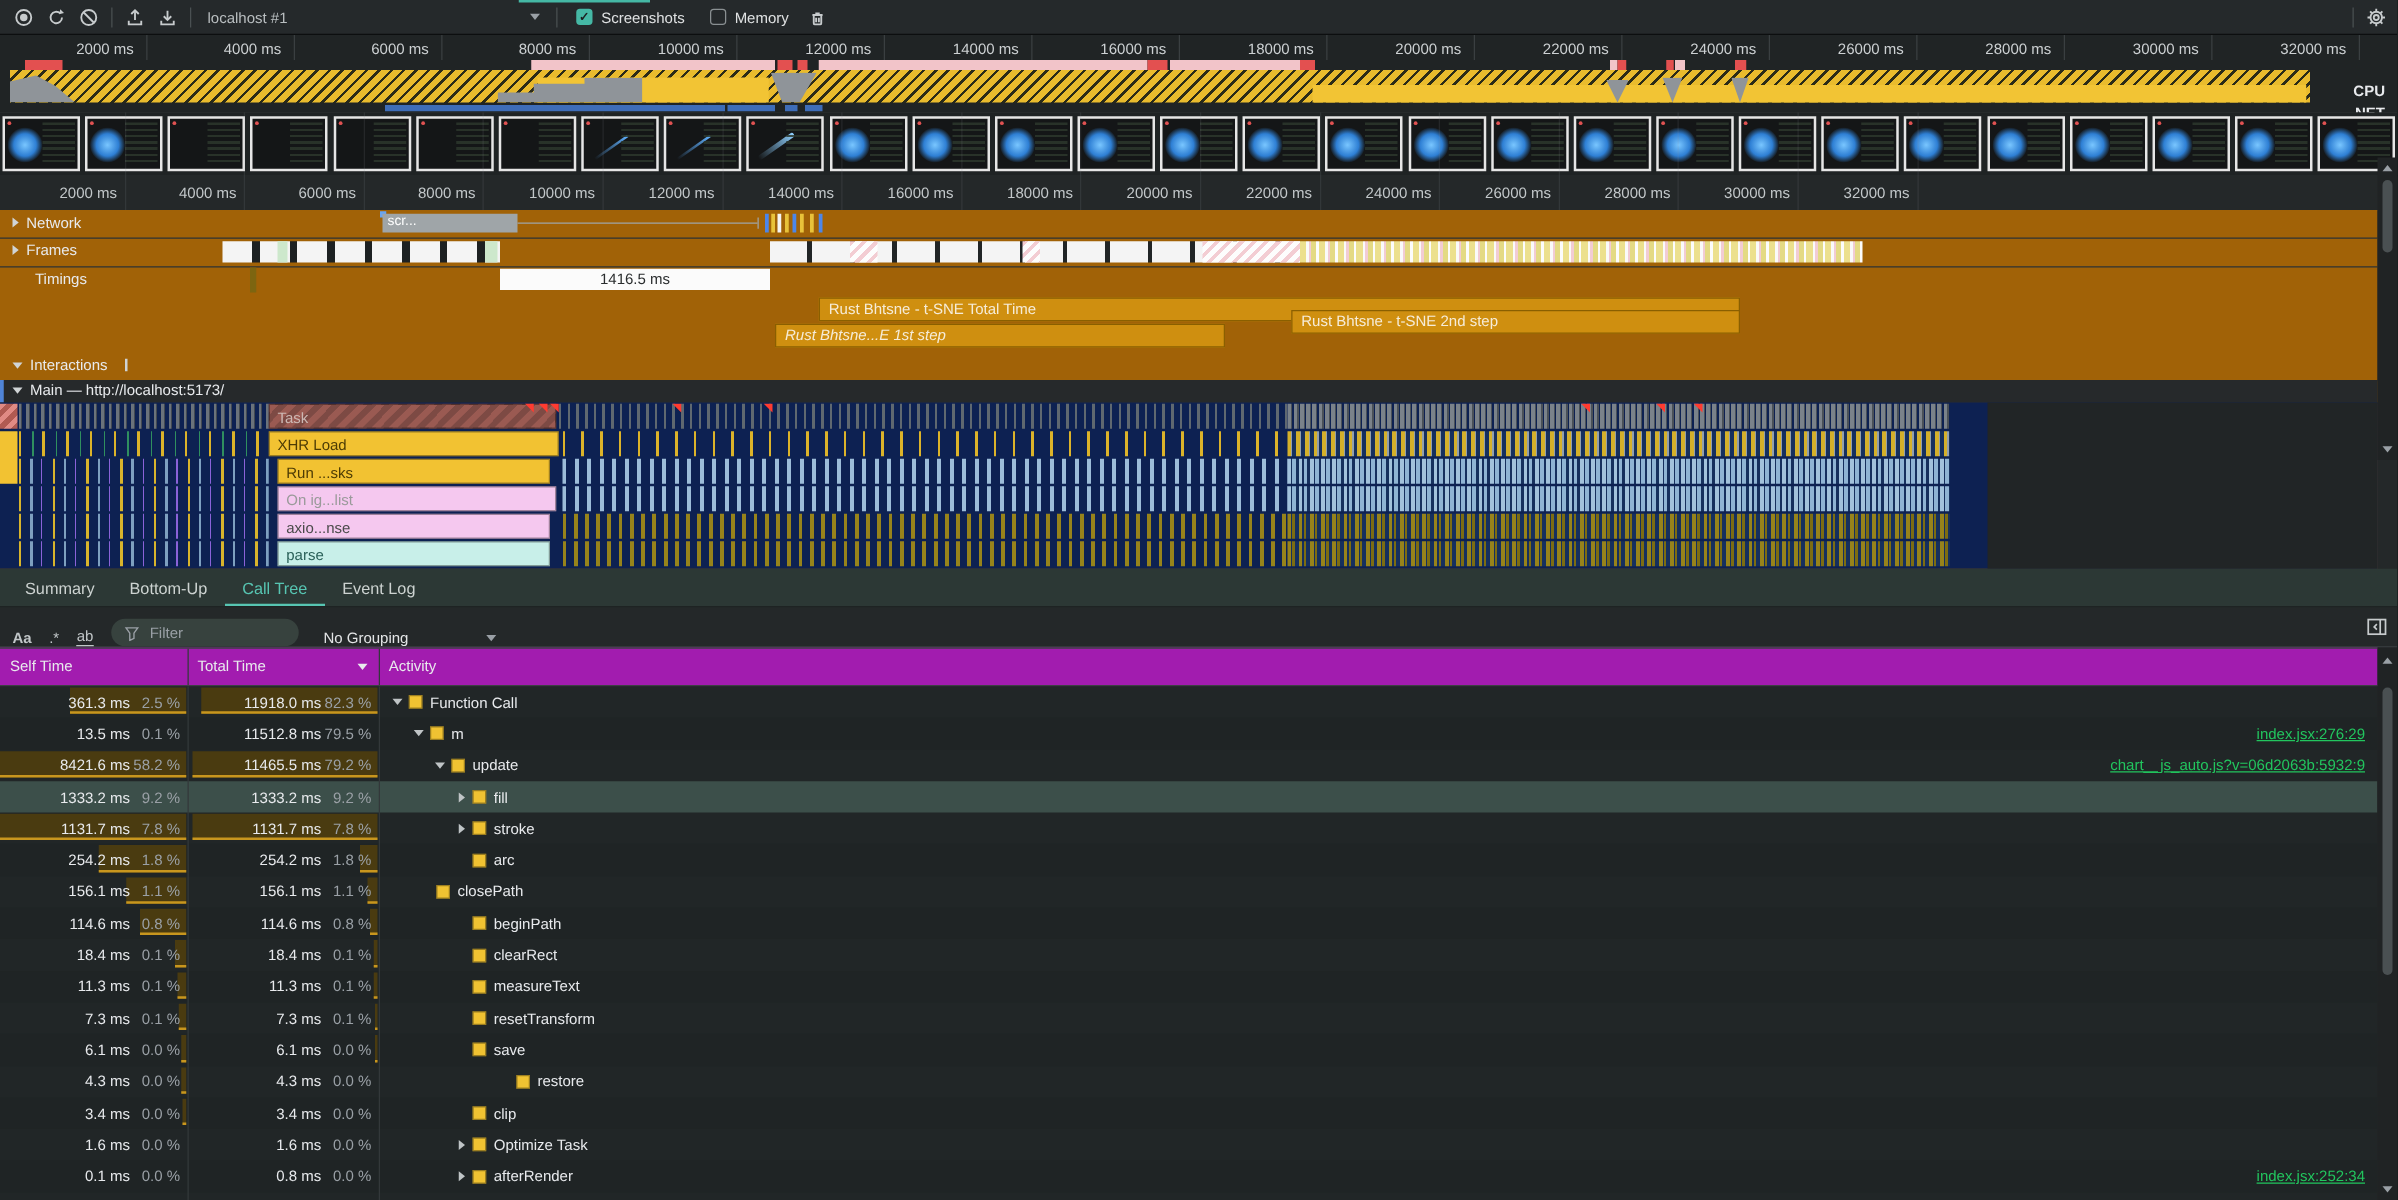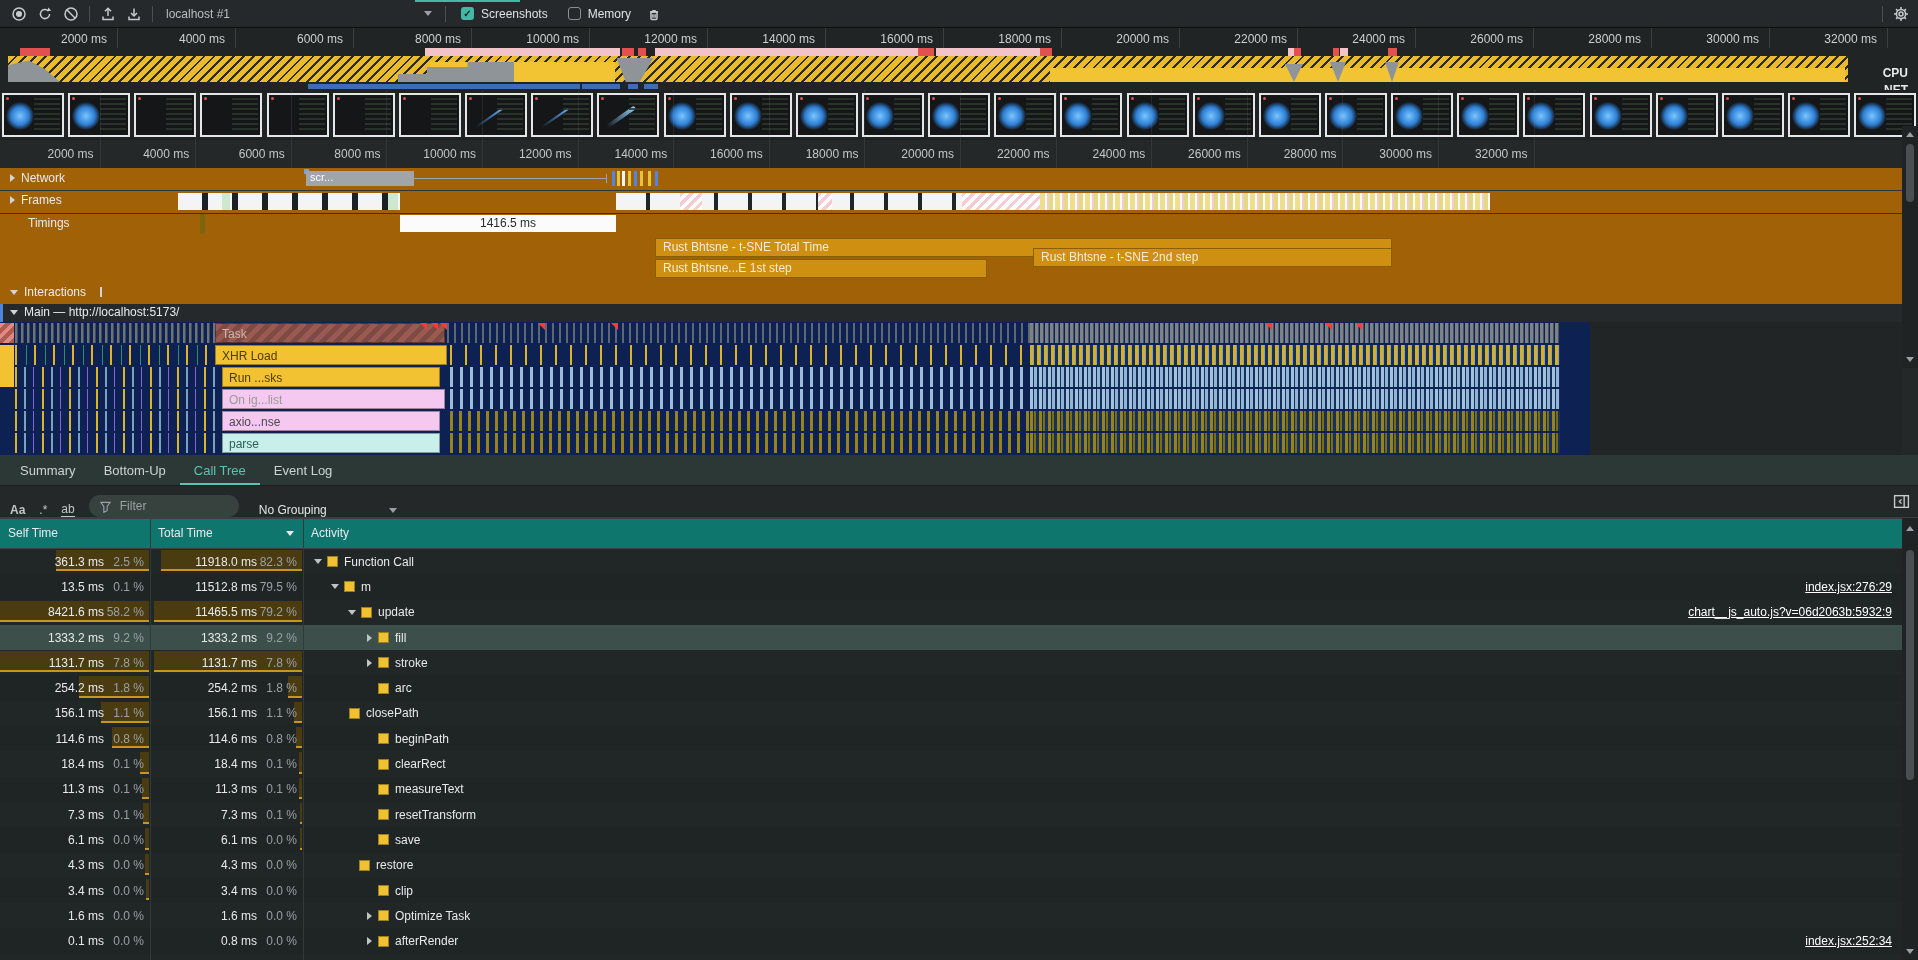--- a/index.html
+++ b/index.html
@@ -92,41 +92,41 @@
   .filterbar{position:absolute;top:486px;left:0;width:1918px;height:32px;background:#242829;border-bottom:1px solid #3a3f41;
              display:flex;align-items:flex-end;padding-left:10px;box-sizing:border-box;gap:14px;}
   .fbtn{color:#c2c7c9;cursor:pointer;}
   .fbtn.word{border-bottom:1px solid #c2c7c9;}
   .filter-pill{width:150px;height:22px;border-radius:12px;background:#37423e;display:flex;align-items:center;
                gap:8px;padding-left:10px;box-sizing:border-box;color:#9aa0a6;cursor:text;}
   .grouping{display:flex;align-items:center;gap:62px;color:#e3e5e6;cursor:pointer;margin-left:6px;}
   .panel-btn{position:absolute;right:8px;top:7px;cursor:pointer;}
   .panel-btn svg{stroke:#c7cbcd;fill:none;stroke-width:1.3;}
   
-  .gridhead{position:absolute;top:518px;left:0;width:1902px;height:31px;background:#0f766e;
+  .gridhead{position:absolute;top:518px;left:0;width:1902px;height:31px;background:#a21caf;
             border-top:1px solid #3c4043;border-bottom:1px solid #3c4043;box-sizing:border-box;color:#e8eaed;}
   .gh{position:absolute;top:7px;}
   .gridbody{position:absolute;top:549px;left:0;width:1902px;height:411px;background:#212627;overflow:hidden;}
   .vline{position:absolute;top:0;bottom:0;width:1px;background:#33383a;z-index:5;pointer-events:none;}
   .grow{position:relative;height:25.3px;display:flex;align-items:stretch;cursor:pointer;}
   .grow.alt{background:#1f2425;}
   .grow.selected{background:#3c4f4a;}
   .cell{position:relative;box-sizing:border-box;}
   .cs{width:150px;}.ct{width:153px;}
   .numwrap{position:absolute;inset:0;display:flex;align-items:center;justify-content:flex-end;padding-right:6px;z-index:2;}
   .val{color:#e8eaed;}
   .pct{width:40px;text-align:right;color:#9aa0a6;}
   .pbar{position:absolute;right:1px;top:1px;bottom:3px;background:#4a3b10;border-bottom:2px solid #c8961e;z-index:1;}
   .ca{flex:1;display:flex;align-items:center;padding-right:10px;box-sizing:border-box;}
   .twrap{width:14px;height:14px;display:flex;align-items:center;justify-content:center;flex:none;}
   .arr-down{width:0;height:0;border-left:4px solid transparent;border-right:4px solid transparent;border-top:5px solid #bfc4c6;}
   .arr-right{width:0;height:0;border-top:4px solid transparent;border-bottom:4px solid transparent;border-left:5px solid #bfc4c6;}
   .sq{width:11px;height:11px;background:#f0c232;border:1px solid rgba(0,0,0,.35);box-sizing:border-box;margin:0 6px 0 2px;flex:none;}
   .rname{color:#e8eaed;white-space:nowrap;}
-  .rlink{margin-left:auto;color:#ffffff;text-decoration:underline;cursor:pointer;white-space:nowrap;}
+  .rlink{margin-left:auto;color:#22c55e;text-decoration:underline;cursor:pointer;white-space:nowrap;}
   
   .sbar{position:absolute;right:0;width:16px;background:#202324;}
   .sb-arrow{position:absolute;left:4px;width:0;height:0;border-left:4px solid transparent;border-right:4px solid transparent;cursor:pointer;}
   .sb-up{border-bottom:5px solid #9aa0a6;}
   .sb-down{border-top:5px solid #9aa0a6;}
   .sb-thumb{position:absolute;left:4px;width:8px;background:#4a5052;border-radius:4px;cursor:pointer;}
 </style>
 </head>
 <body>
 
@@ -504,21 +504,21 @@
       <div class="abs" style="left:1040px;top:3px;width:450px;height:17px;background:repeating-linear-gradient(90deg,#ece08e 0 5px,#fafafa 5px 7px,#f2ccd4 7px 9px,#e4da84 9px 13px,#fcfcfc 13px 15px);"></div>
     </div>
 
     <div class="trow" style="top:45px;height:22px;border-bottom:none;">
       <div class="tlabel" style="left:28px;">
         <span>Timings</span>
       </div>
       <div class="abs" style="left:200px;top:1px;width:5px;height:20px;background:#7d6510;"></div>
     </div>
     <div class="timing-bar" style="left:655px;top:70px;width:737px;">Rust Bhtsne - t-SNE Total Time</div>
-    <div class="timing-bar" style="left:655px;top:91px;width:332px;">Rust Bhtsne...E 1st step</div>
+    <div class="timing-bar" style="left:620px;top:91px;width:360px;font-style:italic;">Rust Bhtsne...E 1st step</div>
     <div class="timing-bar" style="left:1033px;top:80px;width:359px;">Rust Bhtsne - t-SNE 2nd step</div>
 
     <div class="trow" style="top:114px;height:22px;">
       <div class="tlabel">
         <span class="tri-d"></span>
         <span>Interactions</span>
       </div>
       <div class="abs" style="left:100px;top:5px;width:2px;height:10px;background:#cfd3d5;"></div>
     </div>
 
@@ -882,21 +882,21 @@
             <span class="val">4.3 ms</span>
             <span class="pct">0.0 %</span>
           </div>
         </div>
         <div class="cell ct">
           <div class="numwrap">
             <span class="val">4.3 ms</span>
             <span class="pct">0.0 %</span>
           </div>
         </div>
-        <div class="cell ca" style="padding-left: 40px;">
+        <div class="cell ca" style="padding-left: 94px;">
           <div class="twrap"></div>
           <div class="sq"></div>
           <span class="rname">restore</span>
         </div>
       </div>
       <div class="grow alt">
         <div class="cell cs">
           <div class="pbar" style="width: 2%;"></div>
           <div class="numwrap">
             <span class="val">3.4 ms</span>

